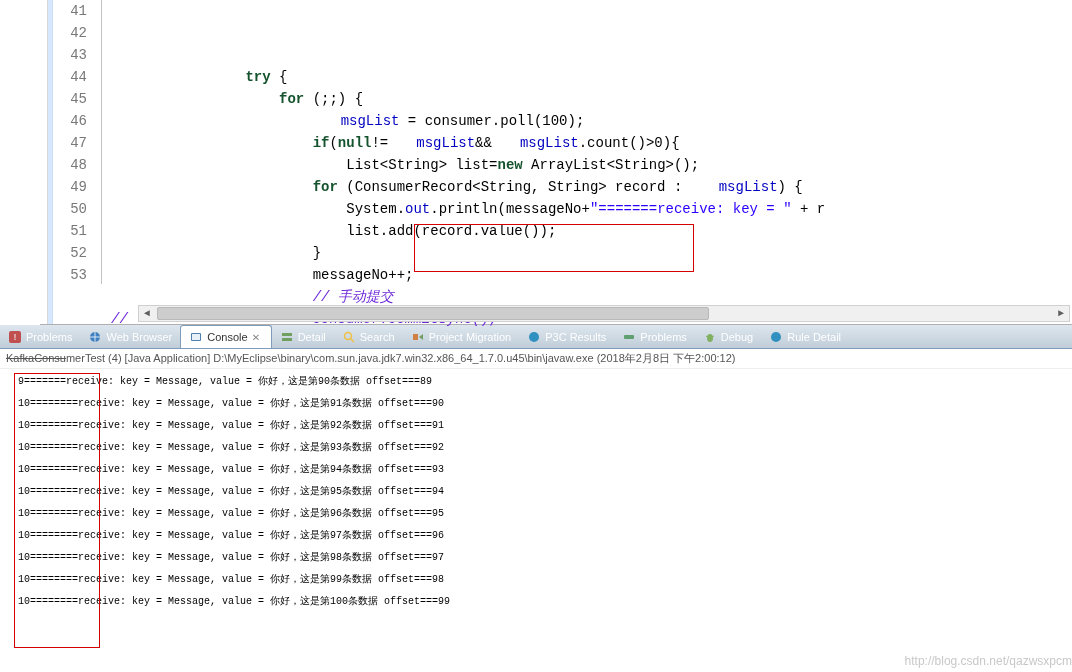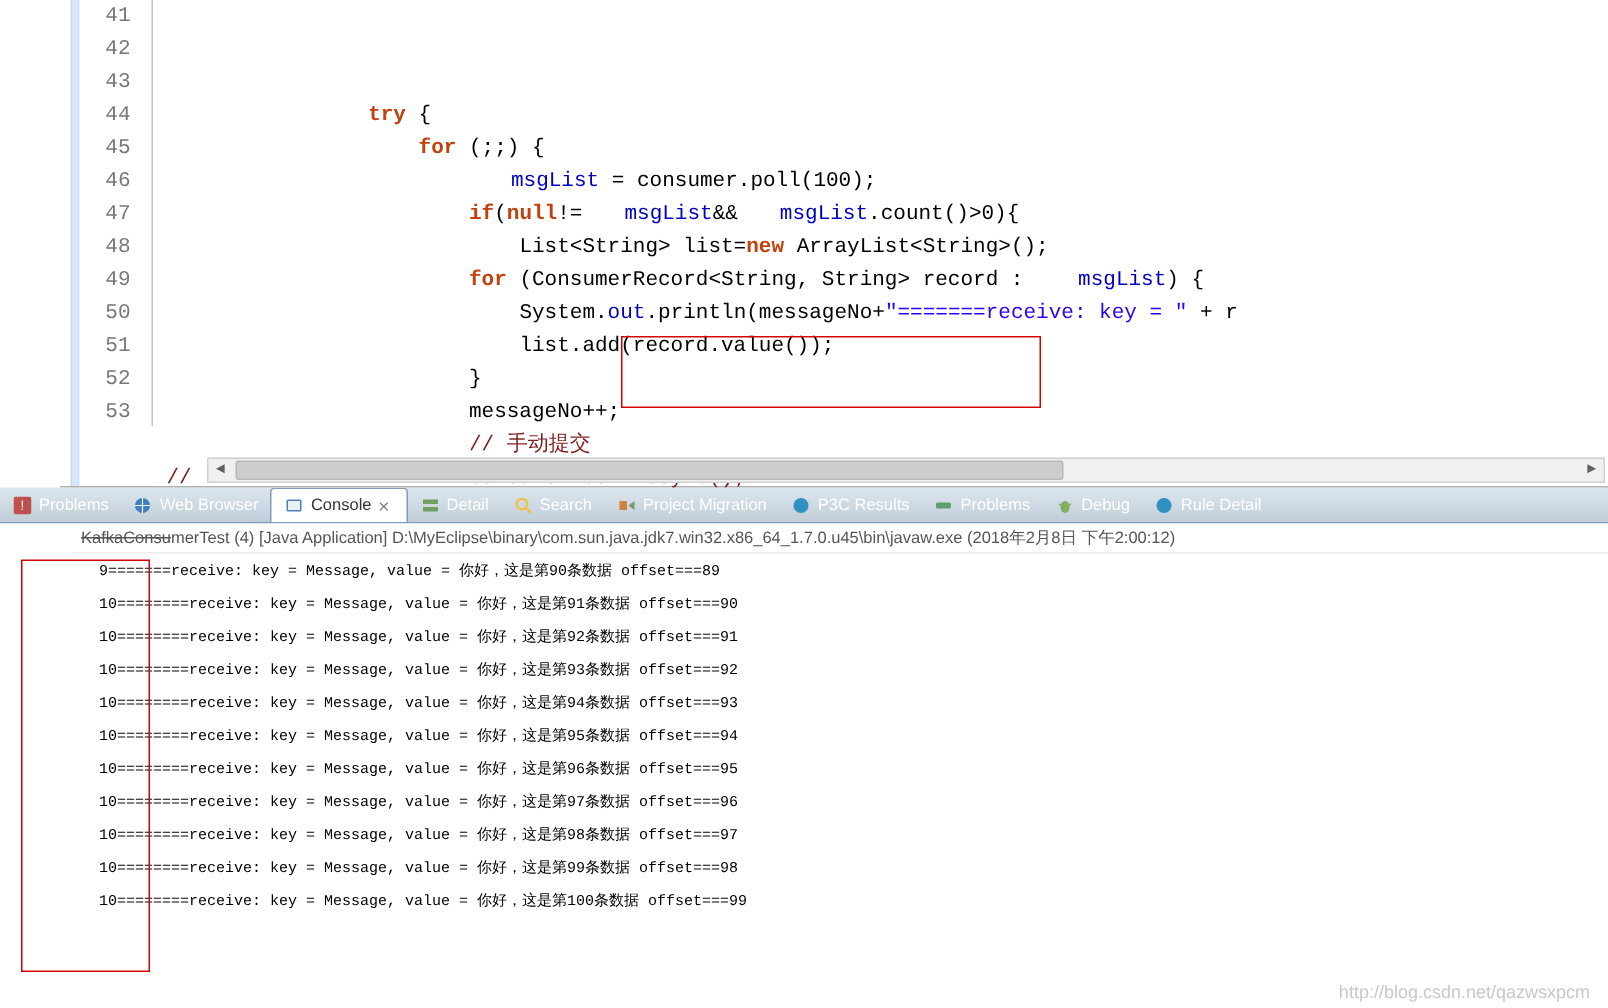--- a/index.html
+++ b/index.html
@@ -5,45 +5,45 @@
   * { box-sizing: border-box; margin: 0; padding: 0; }
   html, body { width: 1072px; height: 672px; font-family: "Consolas", "Courier New", monospace; font-size: 14px; background: #fff; overflow: hidden; }
   .editor-pane { height: 325px; display: flex; background: #fff; border-bottom: 1px solid #b0b0b0; position: relative; margin-left: 40px; }
   .left-gutter { width: 8px; background: #fff; border-right: 1px solid #d8d8d8; }
   .blue-gutter { width: 5px; background: #d6e8ff; border-right: 1px solid #cce0f5; }
   .line-nos { width: 42px; background: #fff; text-align: right; padding-right: 8px; color: #787878; font-size: 14px; line-height: 22px; user-select: none; }
   .fold-gutter { width: 14px; background: #fff; position: relative; }
   .fold-gutter .vline { position: absolute; left: 6px; top: 0; bottom: 40px; width: 1px; background: #c2c2c2; }
   .code-area { flex: 1; font-size: 14px; line-height: 22px; white-space: pre; position: relative; padding-left: 2px; }
   .code-area .line { height: 22px; }
-  .kw { color: #c2410c; font-weight: bold; }
+  .kw { color: #14532d; font-weight: bold; }
   .str { color: #2a00ff; }
-  .cmt { color: #7f1d1d; }
+  .cmt { color: #6d28d9; font-style: italic; }
   .stc { color: #0000c0; }
   .fld { color: #0000c0; padding-left: 28px; }
   .redbox { position: absolute; border: 1px solid #d40000; pointer-events: none; }
   .redbox1 { left: 305px; top: 224px; width: 280px; height: 48px; }
   .hscroll { position: absolute; left: 98px; right: 2px; bottom: 2px; height: 17px; background: #f0f0f0; border: 1px solid #d0d0d0; }
   .hscroll .thumb { position: absolute; left: 18px; top: 1px; height: 13px; width: 552px; background: #cdcdcd; border: 1px solid #b8b8b8; border-radius: 2px; }
   .hscroll .arrow { position: absolute; top: 0; width: 16px; height: 15px; display: flex; align-items: center; justify-content: center; color: #606060; font-size: 10px; }
   .hscroll .arrow.l { left: 0; }
   .hscroll .arrow.r { right: 0; }
 
   .tabs-bar { height: 24px; display: flex; align-items: center; background: linear-gradient(#dde6ee, #c0cdd8); border-bottom: 1px solid #7f9db9; font-family: "Segoe UI", Tahoma, sans-serif; font-size: 11px; }
   .tab { display: flex; align-items: center; gap: 4px; padding: 0 8px; height: 100%; color: #fff; cursor: pointer; }
   .tab.active { background: #fff; color: #333; border: 1px solid #7f9db9; border-bottom: none; border-top-left-radius: 3px; border-top-right-radius: 3px; align-items: center; }
   .tab .ticon { width: 14px; height: 14px; display: inline-flex; align-items: center; justify-content: center; }
   .tab .close { width: 11px; height: 11px; font-size: 10px; color: #888; }
 
-  .console-pane { position: relative; height: 323px; background: #fff; padding-left: 48px; }
+  .console-pane { position: relative; height: 323px; background: #fff; }
   .console-header { height: 20px; padding: 2px 6px; font-family: "Segoe UI", Tahoma, sans-serif; font-size: 11px; color: #555; border-bottom: 1px solid #eee; }
   .console-header .strike { text-decoration: line-through; }
   .console-body { padding: 2px 0 2px 18px; font-size: 10px; line-height: 22px; white-space: pre; position: relative; }
   .redbox2 { left: 14px; top: 24px; width: 86px; height: 275px; }
-  .watermark { position: absolute; right: 12px; bottom: 4px; font-family: "Segoe UI", sans-serif; font-size: 12px; color: #c8c8c8; }
+  .watermark { position: absolute; right: 0; bottom: 4px; font-family: "Segoe UI", sans-serif; font-size: 12px; color: #c8c8c8; }
 </style>
 </head>
 <body>
 
 <div class="editor-pane">
   <div class="left-gutter"></div>
   <div class="blue-gutter"></div>
   <div class="line-nos" id="lineNos">
       <div>41</div>
       <div>42</div>

